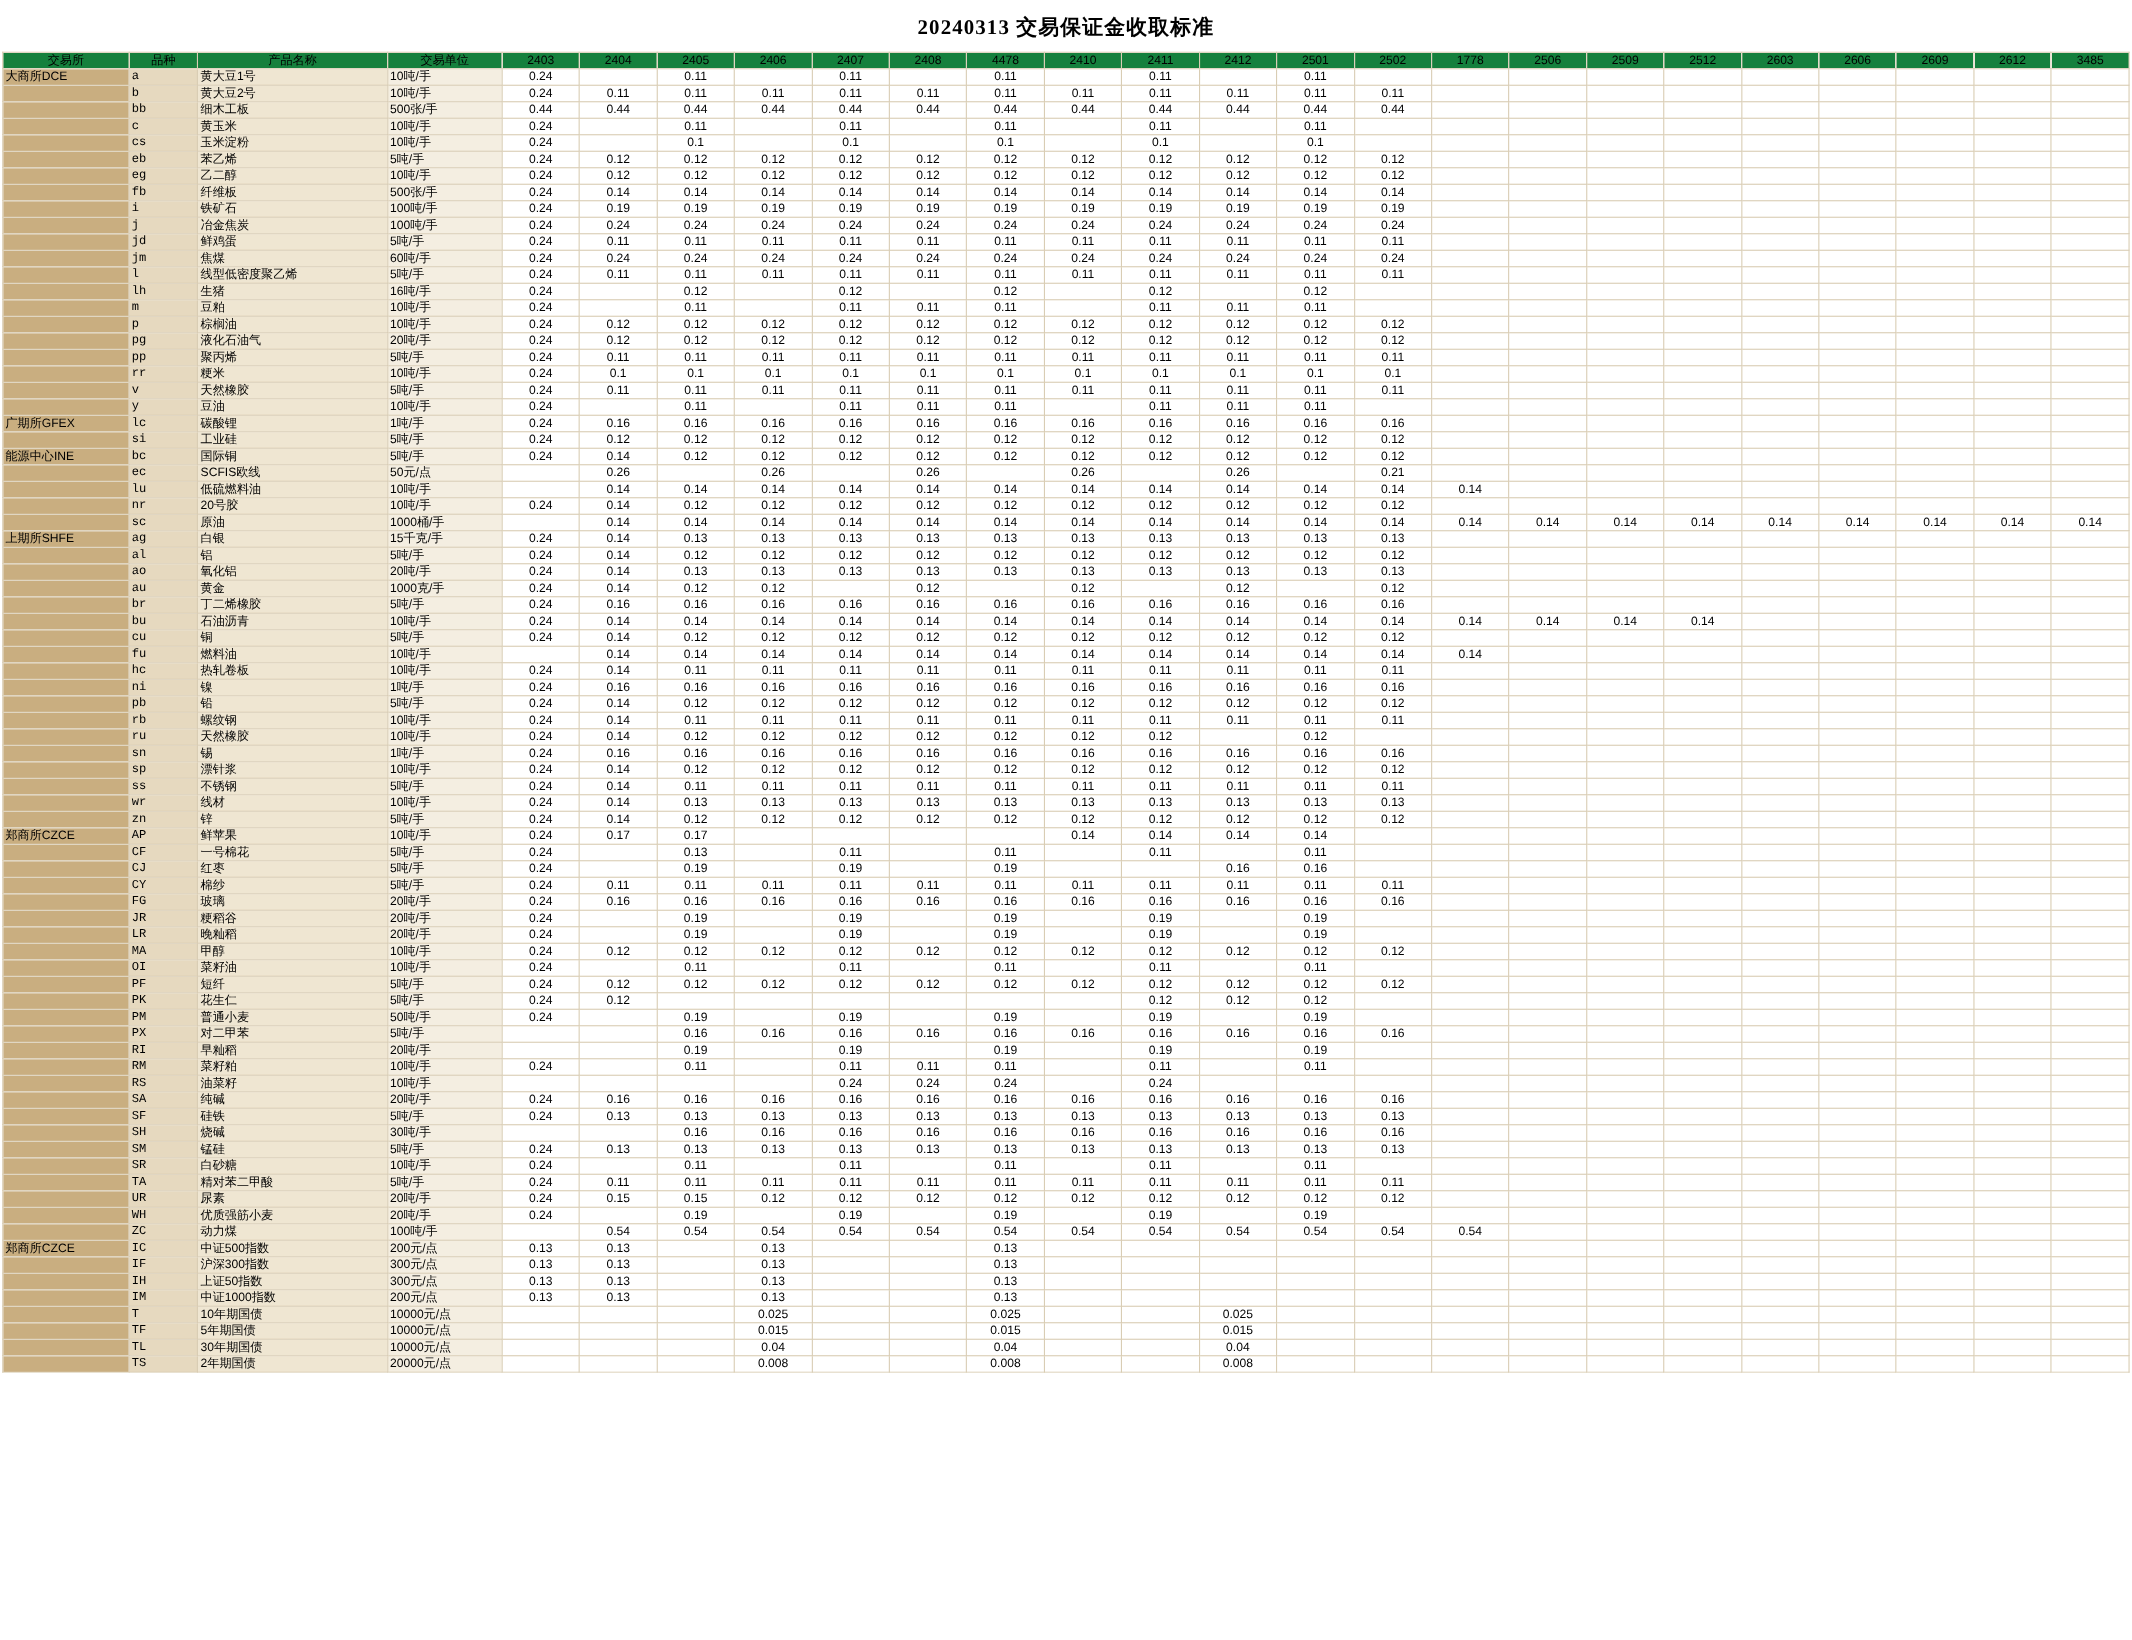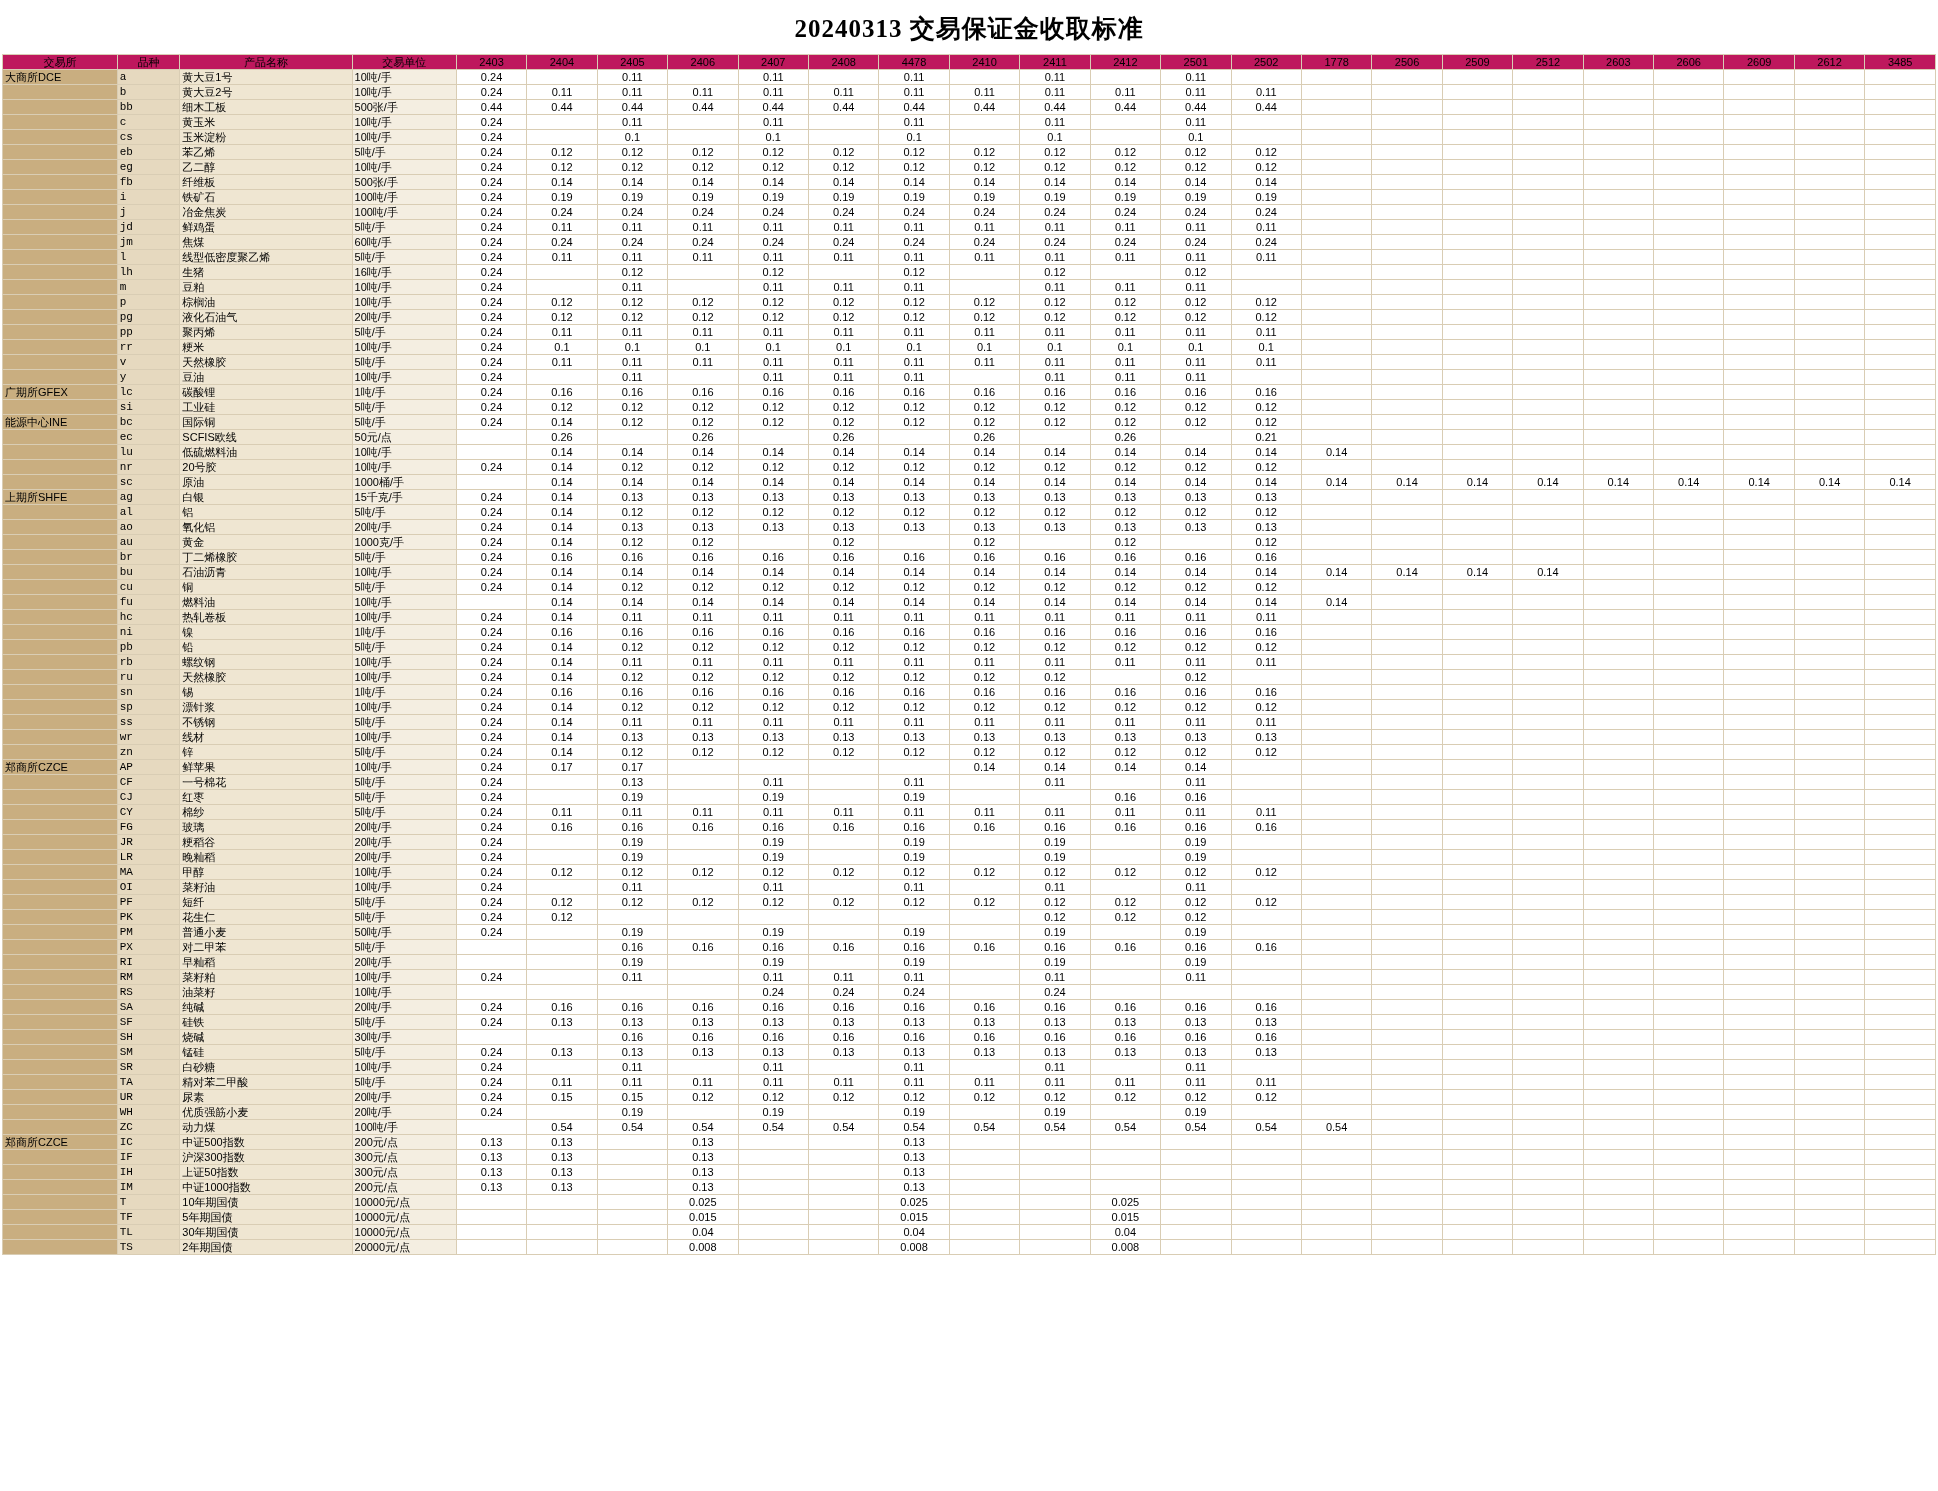--- a/index.html
+++ b/index.html
@@ -11,21 +11,21 @@
     width: 1938px;
     font-family: "Liberation Sans", sans-serif;
   }
   .page {
     width: 1938px;
     box-sizing: border-box;
     padding: 8px 0 0 0;
   }
   .title {
     text-align: center;
-    font-size: 25px;
+    font-size: 19px;
     font-weight: bold;
     font-family: "Liberation Serif", serif;
     letter-spacing: 1px;
     padding: 4px 0 9px 0;
     color: #000;
   }
   table.grid {
     border-collapse: collapse;
     table-layout: fixed;
     margin: 0 2px 0 2px;
@@ -37,21 +37,21 @@
     padding: 0 2px;
     height: 14px;
     line-height: 14px;
     overflow: hidden;
     white-space: nowrap;
     color: #000;
     font-weight: normal;
     font-size: 11px;
   }
   thead th {
-    background: #be185d;
+    background: #15803d;
     border: 1px solid #b09360;
     text-align: center;
     font-family: "Liberation Sans", sans-serif;
     font-size: 11px;
     height: 16px;
     line-height: 16px;
   }
   td.exch {
     background: #c9ae80;
     text-align: left;

